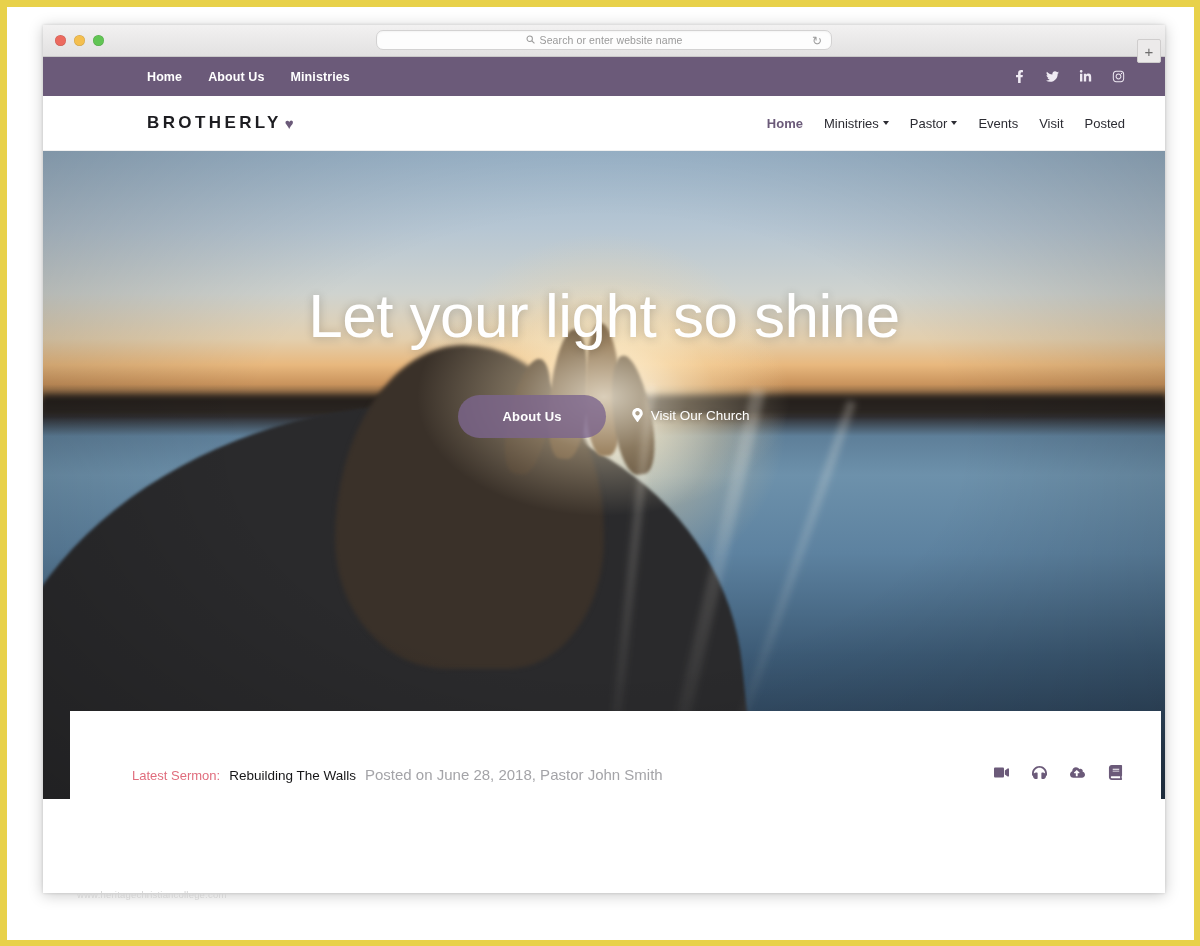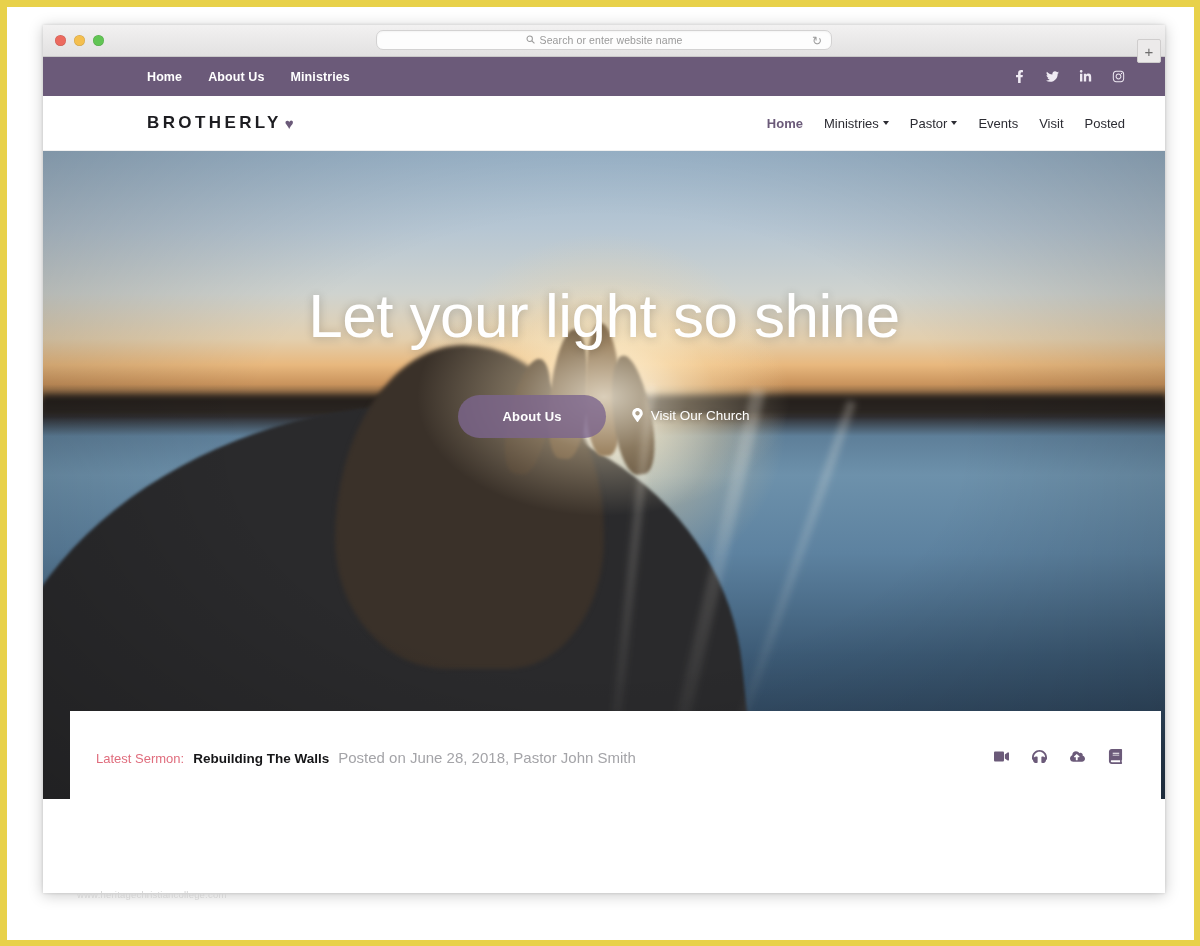--- a/index.html
+++ b/index.html
@@ -235,27 +235,27 @@
 
   
   .sermon-wrap {
     position: absolute; left: 27px; right: 4px; bottom: 0;
     height: 88px;
     background: #ffffff;
     z-index: 5;
   }
   .sermon-inner {
     height: 100%;
-    display: flex; align-items: flex-start;
-    padding: 0 38px 0 26px;
+    display: flex; align-items: center;
+    padding: 0 38px 0 62px;
     padding-top: 38px;
   }
   .sermon-text { display: flex; align-items: baseline; gap: 9px; white-space: nowrap; }
   .s-label  { color: #e06d7d; font-size: 13px; }
-  .s-title  { color: #161618; font-size: 13.5px; font-weight: bold; }
+  .s-title  { color: #161618; font-size: 13.5px; font-weight: normal; }
   .s-meta   { color: #a4a4a8; font-size: 15px; }
   .sermon-icons { margin-left: auto; display: flex; align-items: center; gap: 23px; }
   .sermon-icons svg { width: 15px; height: 15px; fill: #6b5a79; }
 
   
   .bottom-strip {
     height: 50px; background: #ffffff;
   }
 
   

